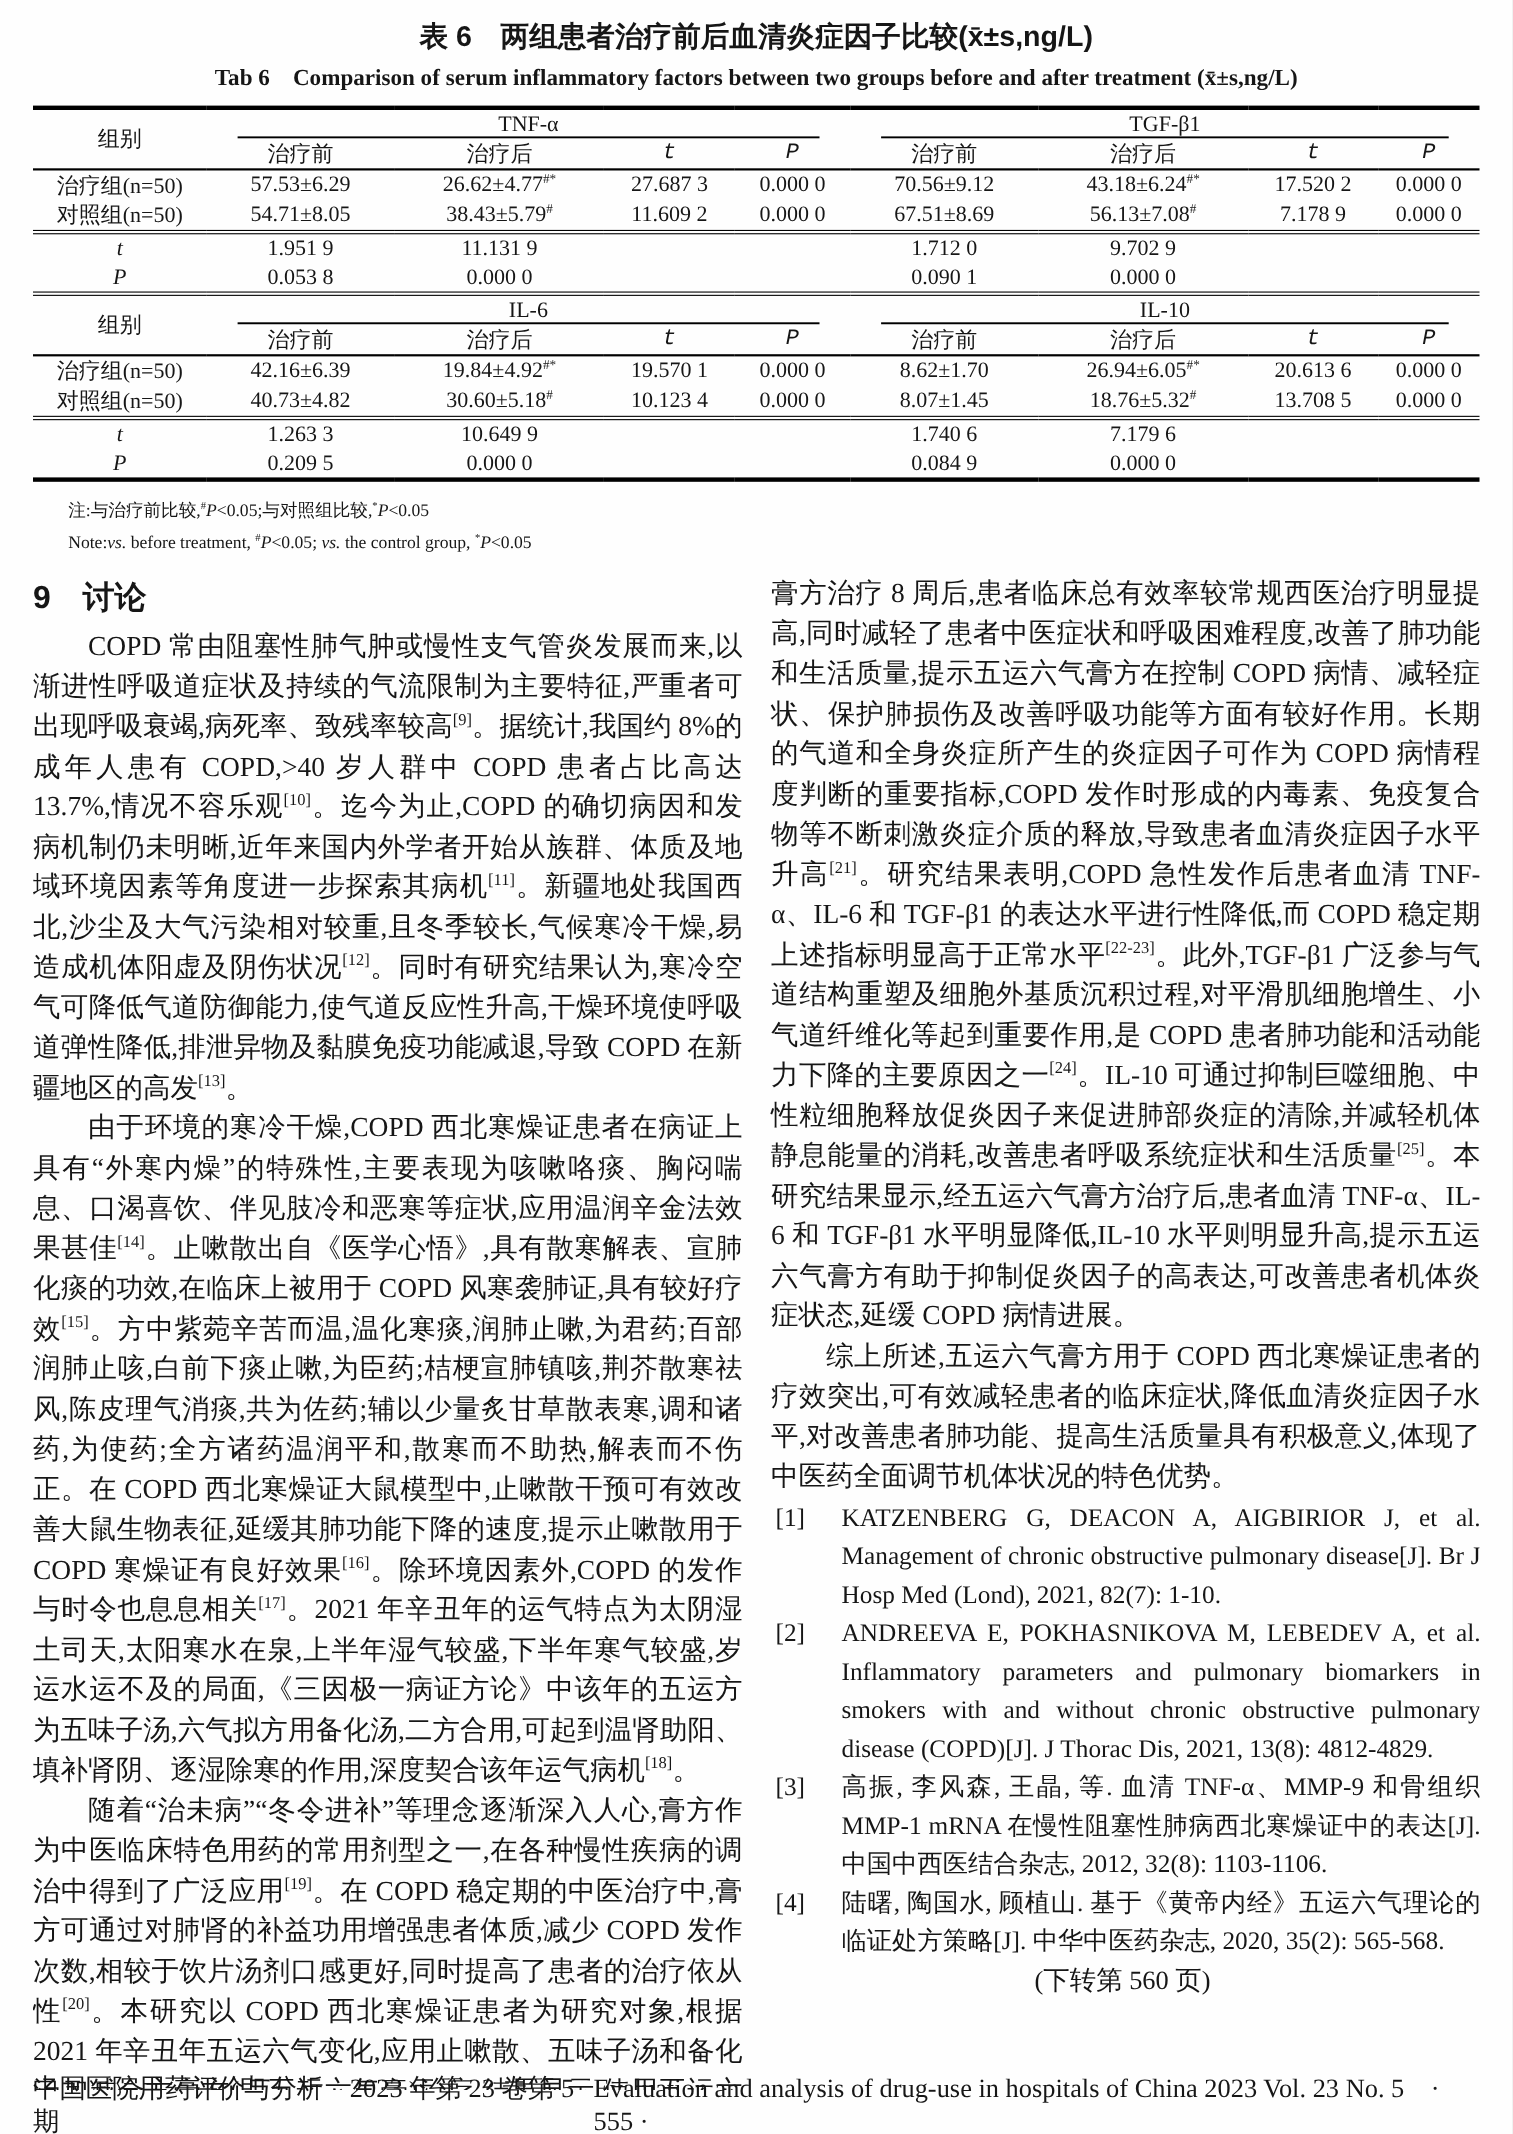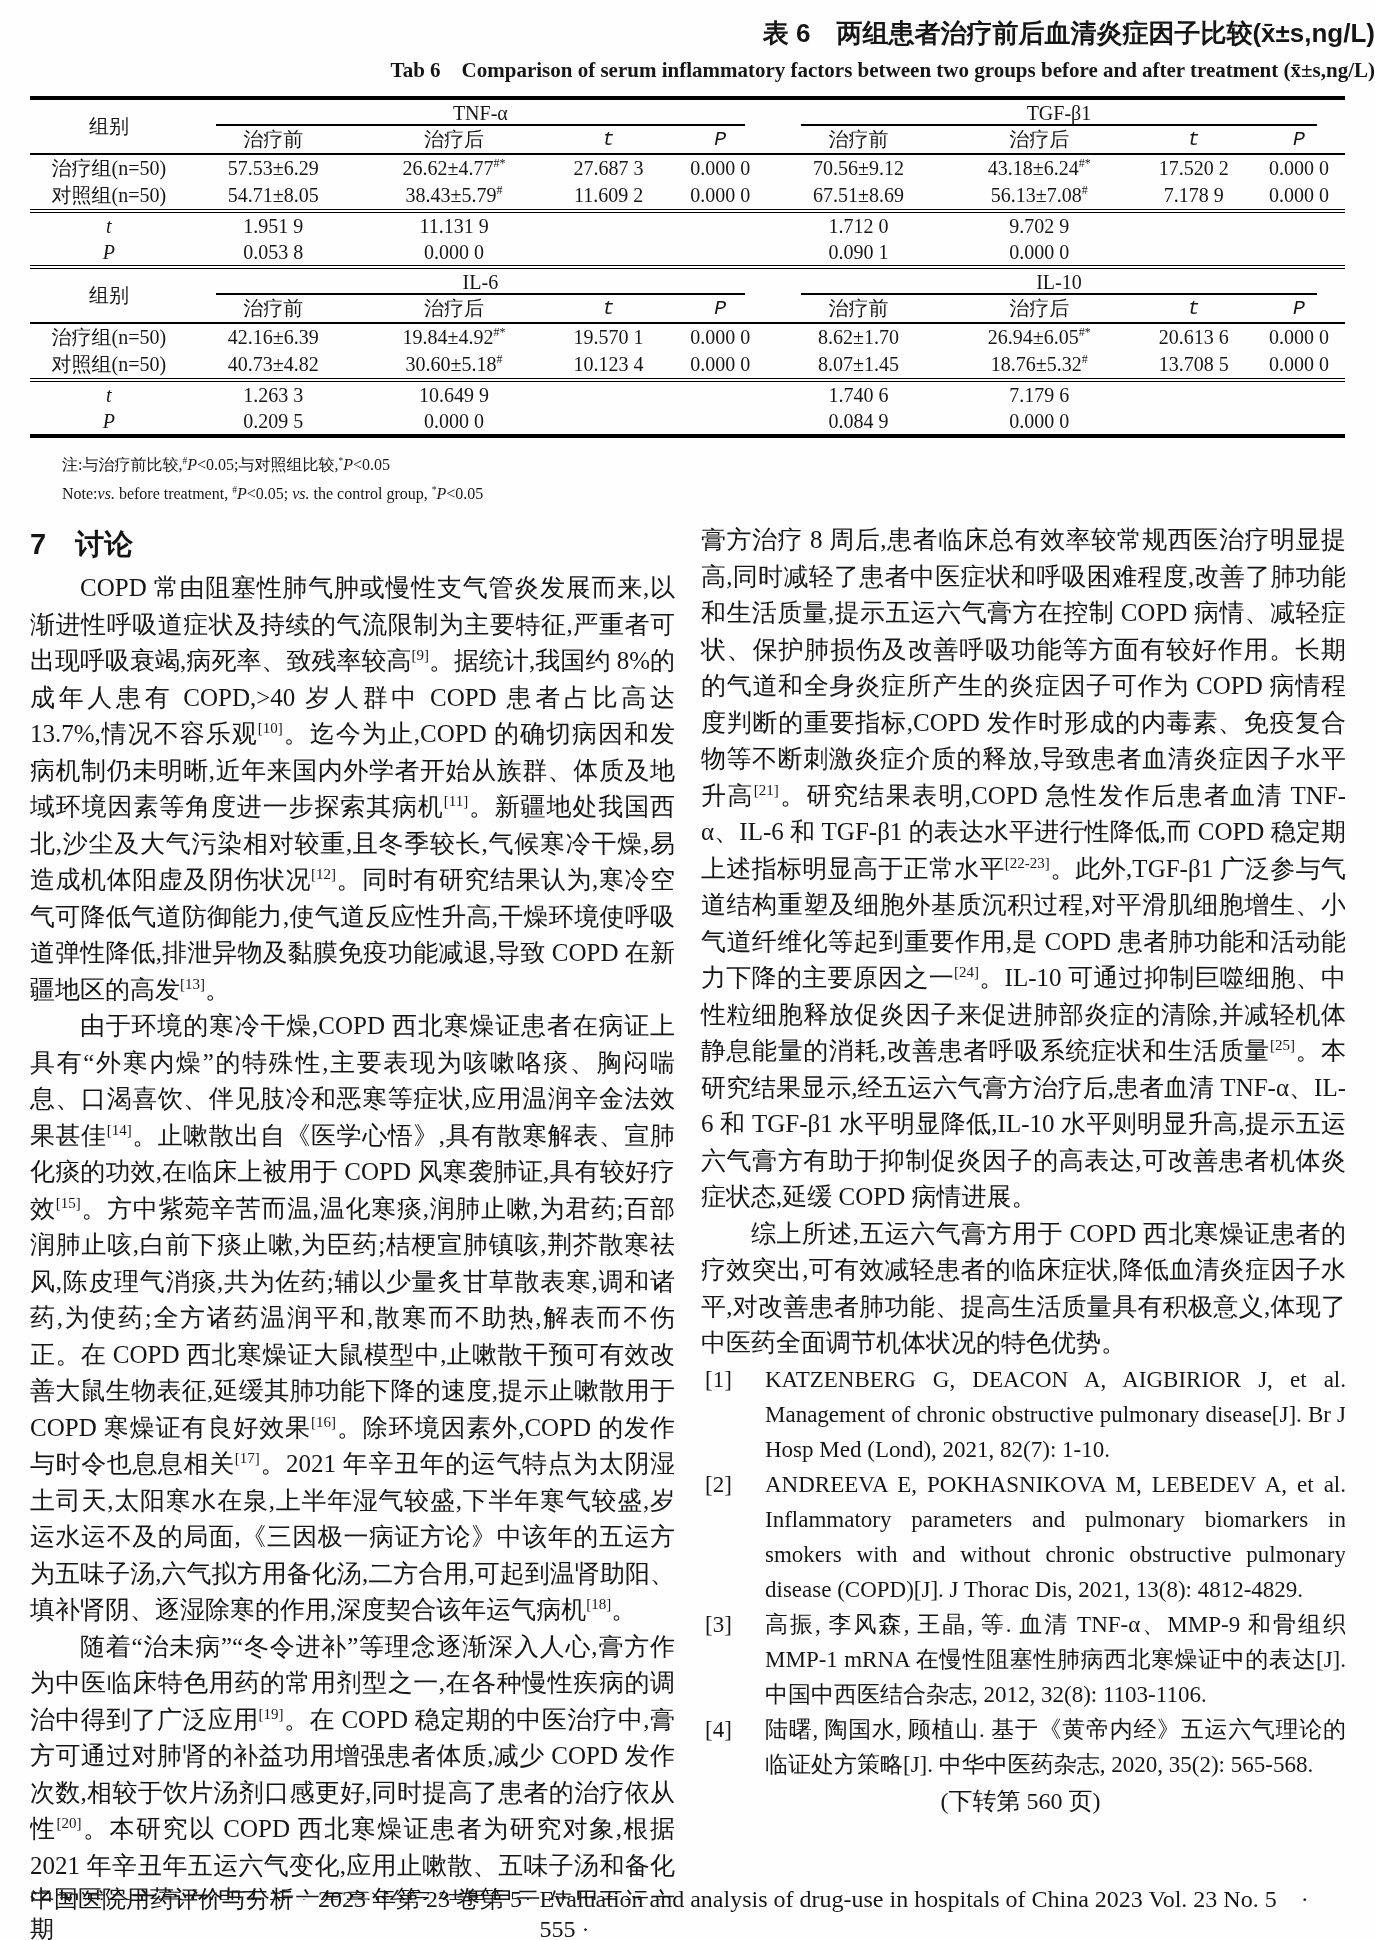--- a/index.html
+++ b/index.html
@@ -2,21 +2,21 @@
 <html><head>
 <meta charset="utf-8">
 <style>
   html,body{margin:0;padding:0;background:#e8e8e8;}
   .page{
     width:1375px;height:1940px;background:#fefefe;color:#161616;
     position:relative;overflow:hidden;margin:0 auto;
     font-family:"Liberation Serif","DejaVu Serif",serif;
   }
   
-  .titles{text-align:right;padding-top:16px;}
+  .titles{text-align:center;padding-top:16px;}
   .t-zh{font-size:26px;font-weight:bold;font-family:"Liberation Sans","DejaVu Sans",sans-serif;line-height:34px;}
   .t-en{font-size:21px;font-weight:bold;line-height:32px;margin-top:4px;font-family:"Liberation Serif","DejaVu Serif",serif;}
   
   .tblwrap{margin:10px 30px 0 30px;}
   table.results{width:100%;border-collapse:collapse;table-layout:fixed;
     border-top:4px solid #000;border-bottom:4px solid #000;}
   table.results td{font-size:20px;height:26px;text-align:center;vertical-align:middle;padding:0 2px;
     white-space:nowrap;overflow:hidden;}
   td.lbl{text-align:left;padding-left:8px;}
   tr.grp-row td.grp{position:relative;}
@@ -191,21 +191,21 @@
     </table>
   </div>
 
   <div class="notes">
     <div>注:与治疗前比较,<sup>#</sup><i>P</i>&lt;0.05;与对照组比较,<sup>*</sup><i>P</i>&lt;0.05</div>
     <div>Note:<i>vs.</i> before treatment, <sup>#</sup><i>P</i>&lt;0.05; <i>vs.</i> the control group, <sup>*</sup><i>P</i>&lt;0.05</div>
   </div>
 
   <div class="cols">
     <div class="col">
-      <div class="sec-head">7　讨论</div>
+      <div class="sec-head">9　讨论</div>
       <div>
           <p class="para">COPD 常由阻塞性肺气肿或慢性支气管炎发展而来,以渐进性呼吸道症状及持续的气流限制为主要特征,严重者可出现呼吸衰竭,病死率、致残率较高<sup>[9]</sup>。据统计,我国约 8%的成年人患有 COPD,&gt;40 岁人群中 COPD 患者占比高达 13.7%,情况不容乐观<sup>[10]</sup>。迄今为止,COPD 的确切病因和发病机制仍未明晰,近年来国内外学者开始从族群、体质及地域环境因素等角度进一步探索其病机<sup>[11]</sup>。新疆地处我国西北,沙尘及大气污染相对较重,且冬季较长,气候寒冷干燥,易造成机体阳虚及阴伤状况<sup>[12]</sup>。同时有研究结果认为,寒冷空气可降低气道防御能力,使气道反应性升高,干燥环境使呼吸道弹性降低,排泄异物及黏膜免疫功能减退,导致 COPD 在新疆地区的高发<sup>[13]</sup>。</p>
           <p class="para">由于环境的寒冷干燥,COPD 西北寒燥证患者在病证上具有“外寒内燥”的特殊性,主要表现为咳嗽咯痰、胸闷喘息、口渴喜饮、伴见肢冷和恶寒等症状,应用温润辛金法效果甚佳<sup>[14]</sup>。止嗽散出自《医学心悟》,具有散寒解表、宣肺化痰的功效,在临床上被用于 COPD 风寒袭肺证,具有较好疗效<sup>[15]</sup>。方中紫菀辛苦而温,温化寒痰,润肺止嗽,为君药;百部润肺止咳,白前下痰止嗽,为臣药;桔梗宣肺镇咳,荆芥散寒祛风,陈皮理气消痰,共为佐药;辅以少量炙甘草散表寒,调和诸药,为使药;全方诸药温润平和,散寒而不助热,解表而不伤正。在 COPD 西北寒燥证大鼠模型中,止嗽散干预可有效改善大鼠生物表征,延缓其肺功能下降的速度,提示止嗽散用于 COPD 寒燥证有良好效果<sup>[16]</sup>。除环境因素外,COPD 的发作与时令也息息相关<sup>[17]</sup>。2021 年辛丑年的运气特点为太阴湿土司天,太阳寒水在泉,上半年湿气较盛,下半年寒气较盛,岁运水运不及的局面,《三因极一病证方论》中该年的五运方为五味子汤,六气拟方用备化汤,二方合用,可起到温肾助阳、填补肾阴、逐湿除寒的作用,深度契合该年运气病机<sup>[18]</sup>。</p>
           <p class="para">随着“治未病”“冬令进补”等理念逐渐深入人心,膏方作为中医临床特色用药的常用剂型之一,在各种慢性疾病的调治中得到了广泛应用<sup>[19]</sup>。在 COPD 稳定期的中医治疗中,膏方可通过对肺肾的补益功用增强患者体质,减少 COPD 发作次数,相较于饮片汤剂口感更好,同时提高了患者的治疗依从性<sup>[20]</sup>。本研究以 COPD 西北寒燥证患者为研究对象,根据 2021 年辛丑年五运六气变化,应用止嗽散、五味子汤和备化汤加减合方膏方(即五运六气膏)治疗,结果显示,使用五运六气</p>
         </div>
     </div>
     <div class="col">
       <div>
           <p class="para noind">膏方治疗 8 周后,患者临床总有效率较常规西医治疗明显提高,同时减轻了患者中医症状和呼吸困难程度,改善了肺功能和生活质量,提示五运六气膏方在控制 COPD 病情、减轻症状、保护肺损伤及改善呼吸功能等方面有较好作用。长期的气道和全身炎症所产生的炎症因子可作为 COPD 病情程度判断的重要指标,COPD 发作时形成的内毒素、免疫复合物等不断刺激炎症介质的释放,导致患者血清炎症因子水平升高<sup>[21]</sup>。研究结果表明,COPD 急性发作后患者血清 TNF-α、IL-6 和 TGF-β1 的表达水平进行性降低,而 COPD 稳定期上述指标明显高于正常水平<sup>[22-23]</sup>。此外,TGF-β1 广泛参与气道结构重塑及细胞外基质沉积过程,对平滑肌细胞增生、小气道纤维化等起到重要作用,是 COPD 患者肺功能和活动能力下降的主要原因之一<sup>[24]</sup>。IL-10 可通过抑制巨噬细胞、中性粒细胞释放促炎因子来促进肺部炎症的清除,并减轻机体静息能量的消耗,改善患者呼吸系统症状和生活质量<sup>[25]</sup>。本研究结果显示,经五运六气膏方治疗后,患者血清 TNF-α、IL-6 和 TGF-β1 水平明显降低,IL-10 水平则明显升高,提示五运六气膏方有助于抑制促炎因子的高表达,可改善患者机体炎症状态,延缓 COPD 病情进展。</p>
           <p class="para">综上所述,五运六气膏方用于 COPD 西北寒燥证患者的疗效突出,可有效减轻患者的临床症状,降低血清炎症因子水平,对改善患者肺功能、提高生活质量具有积极意义,体现了中医药全面调节机体状况的特色优势。</p>

